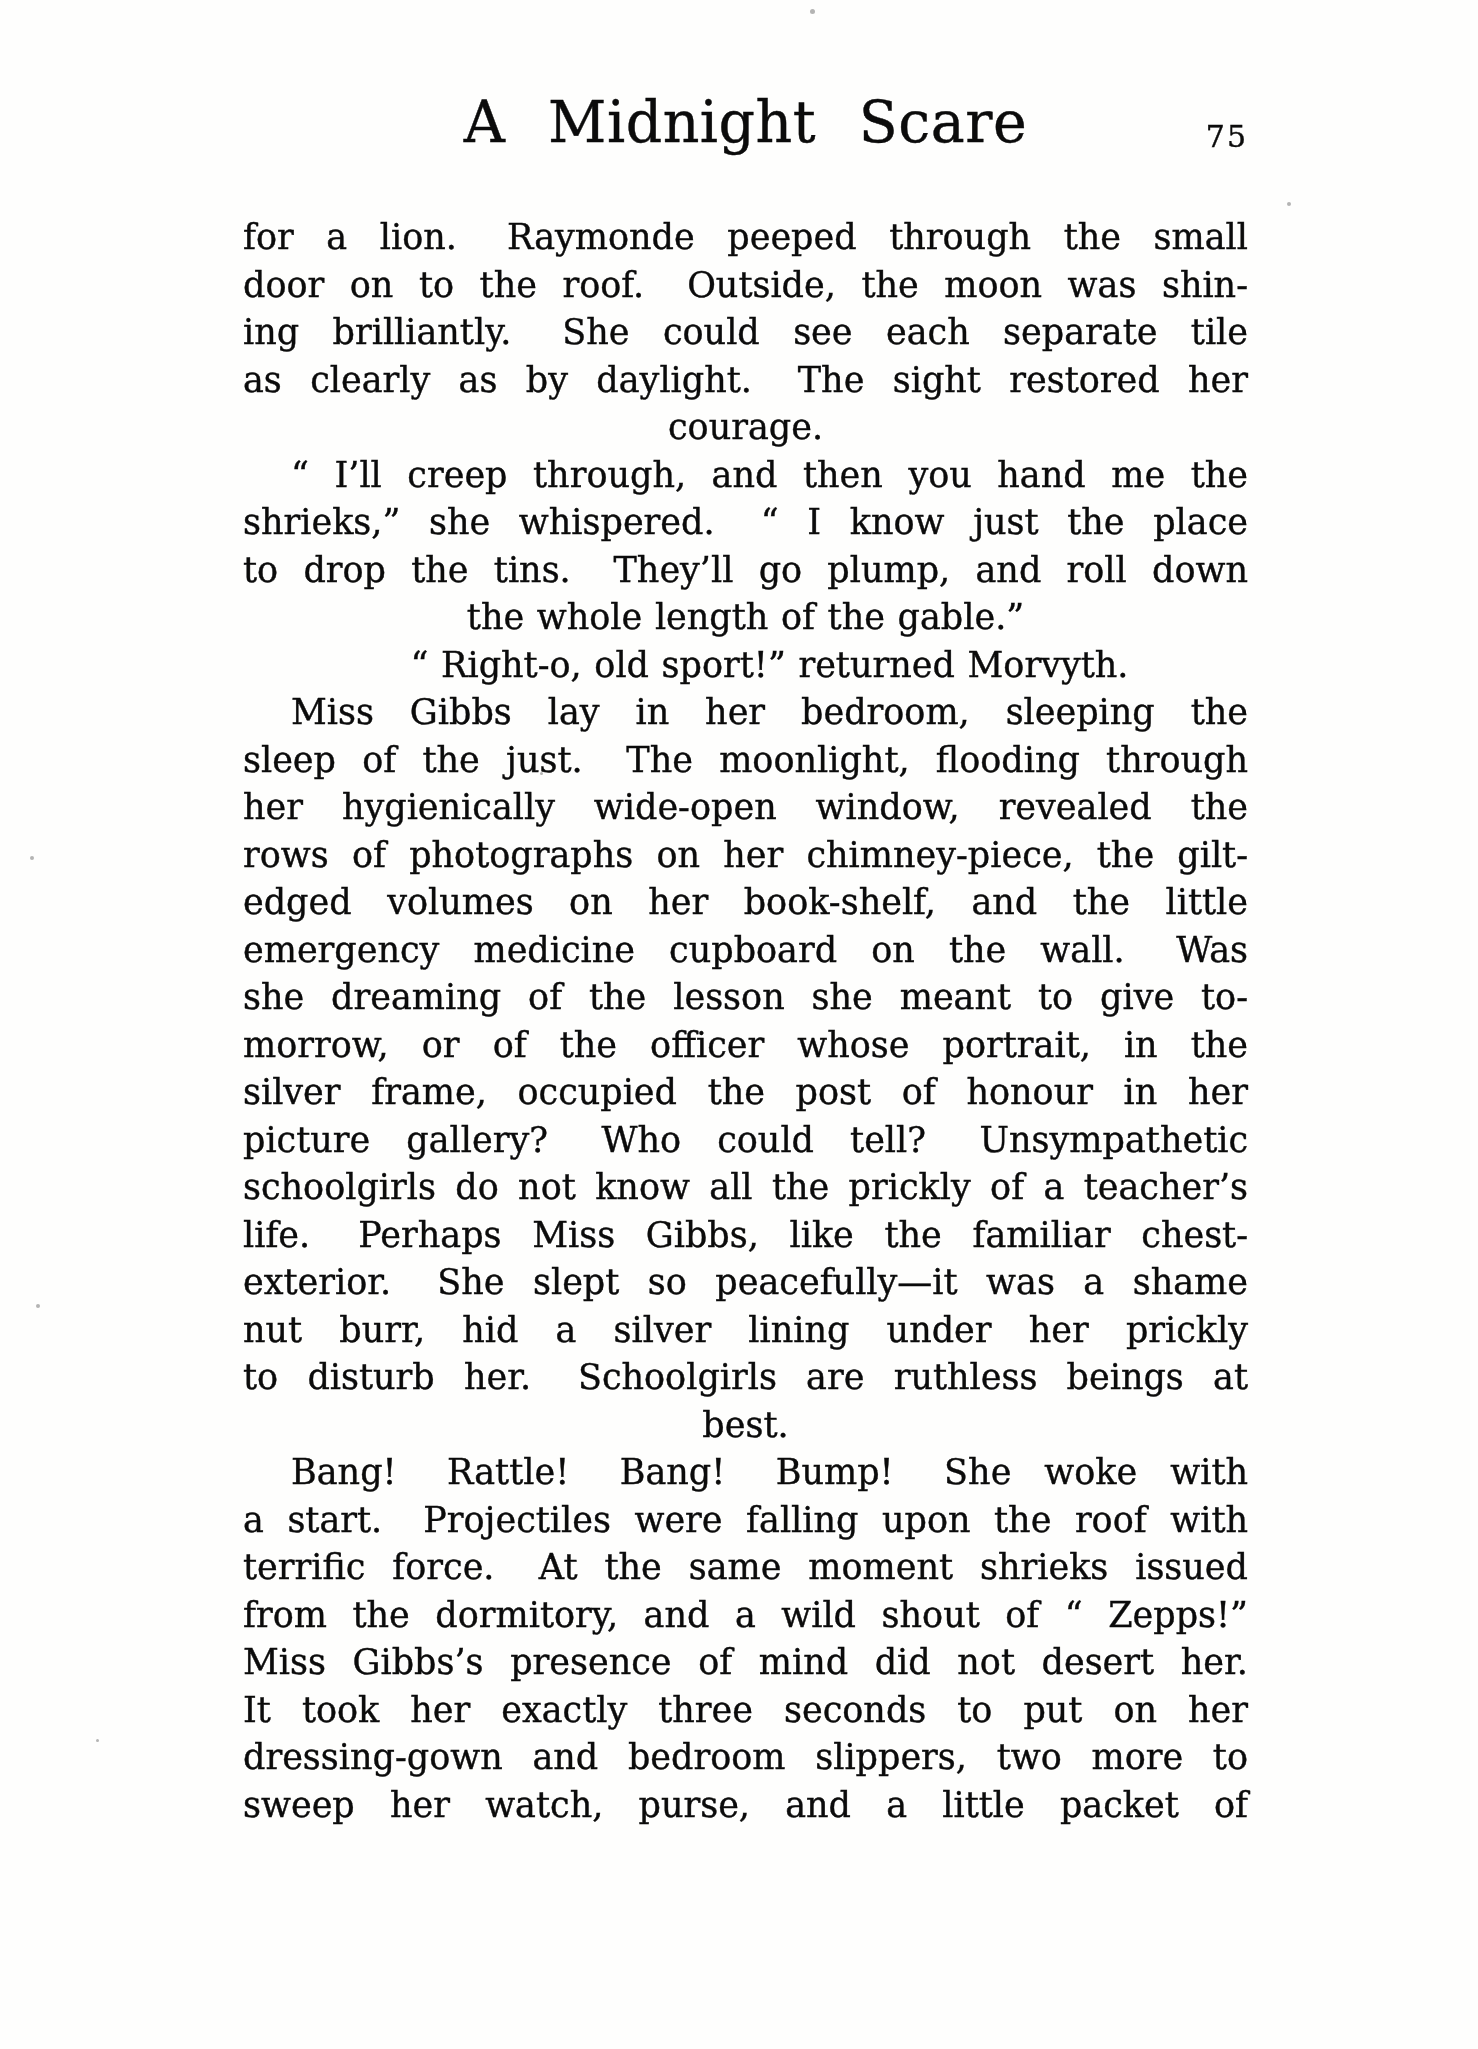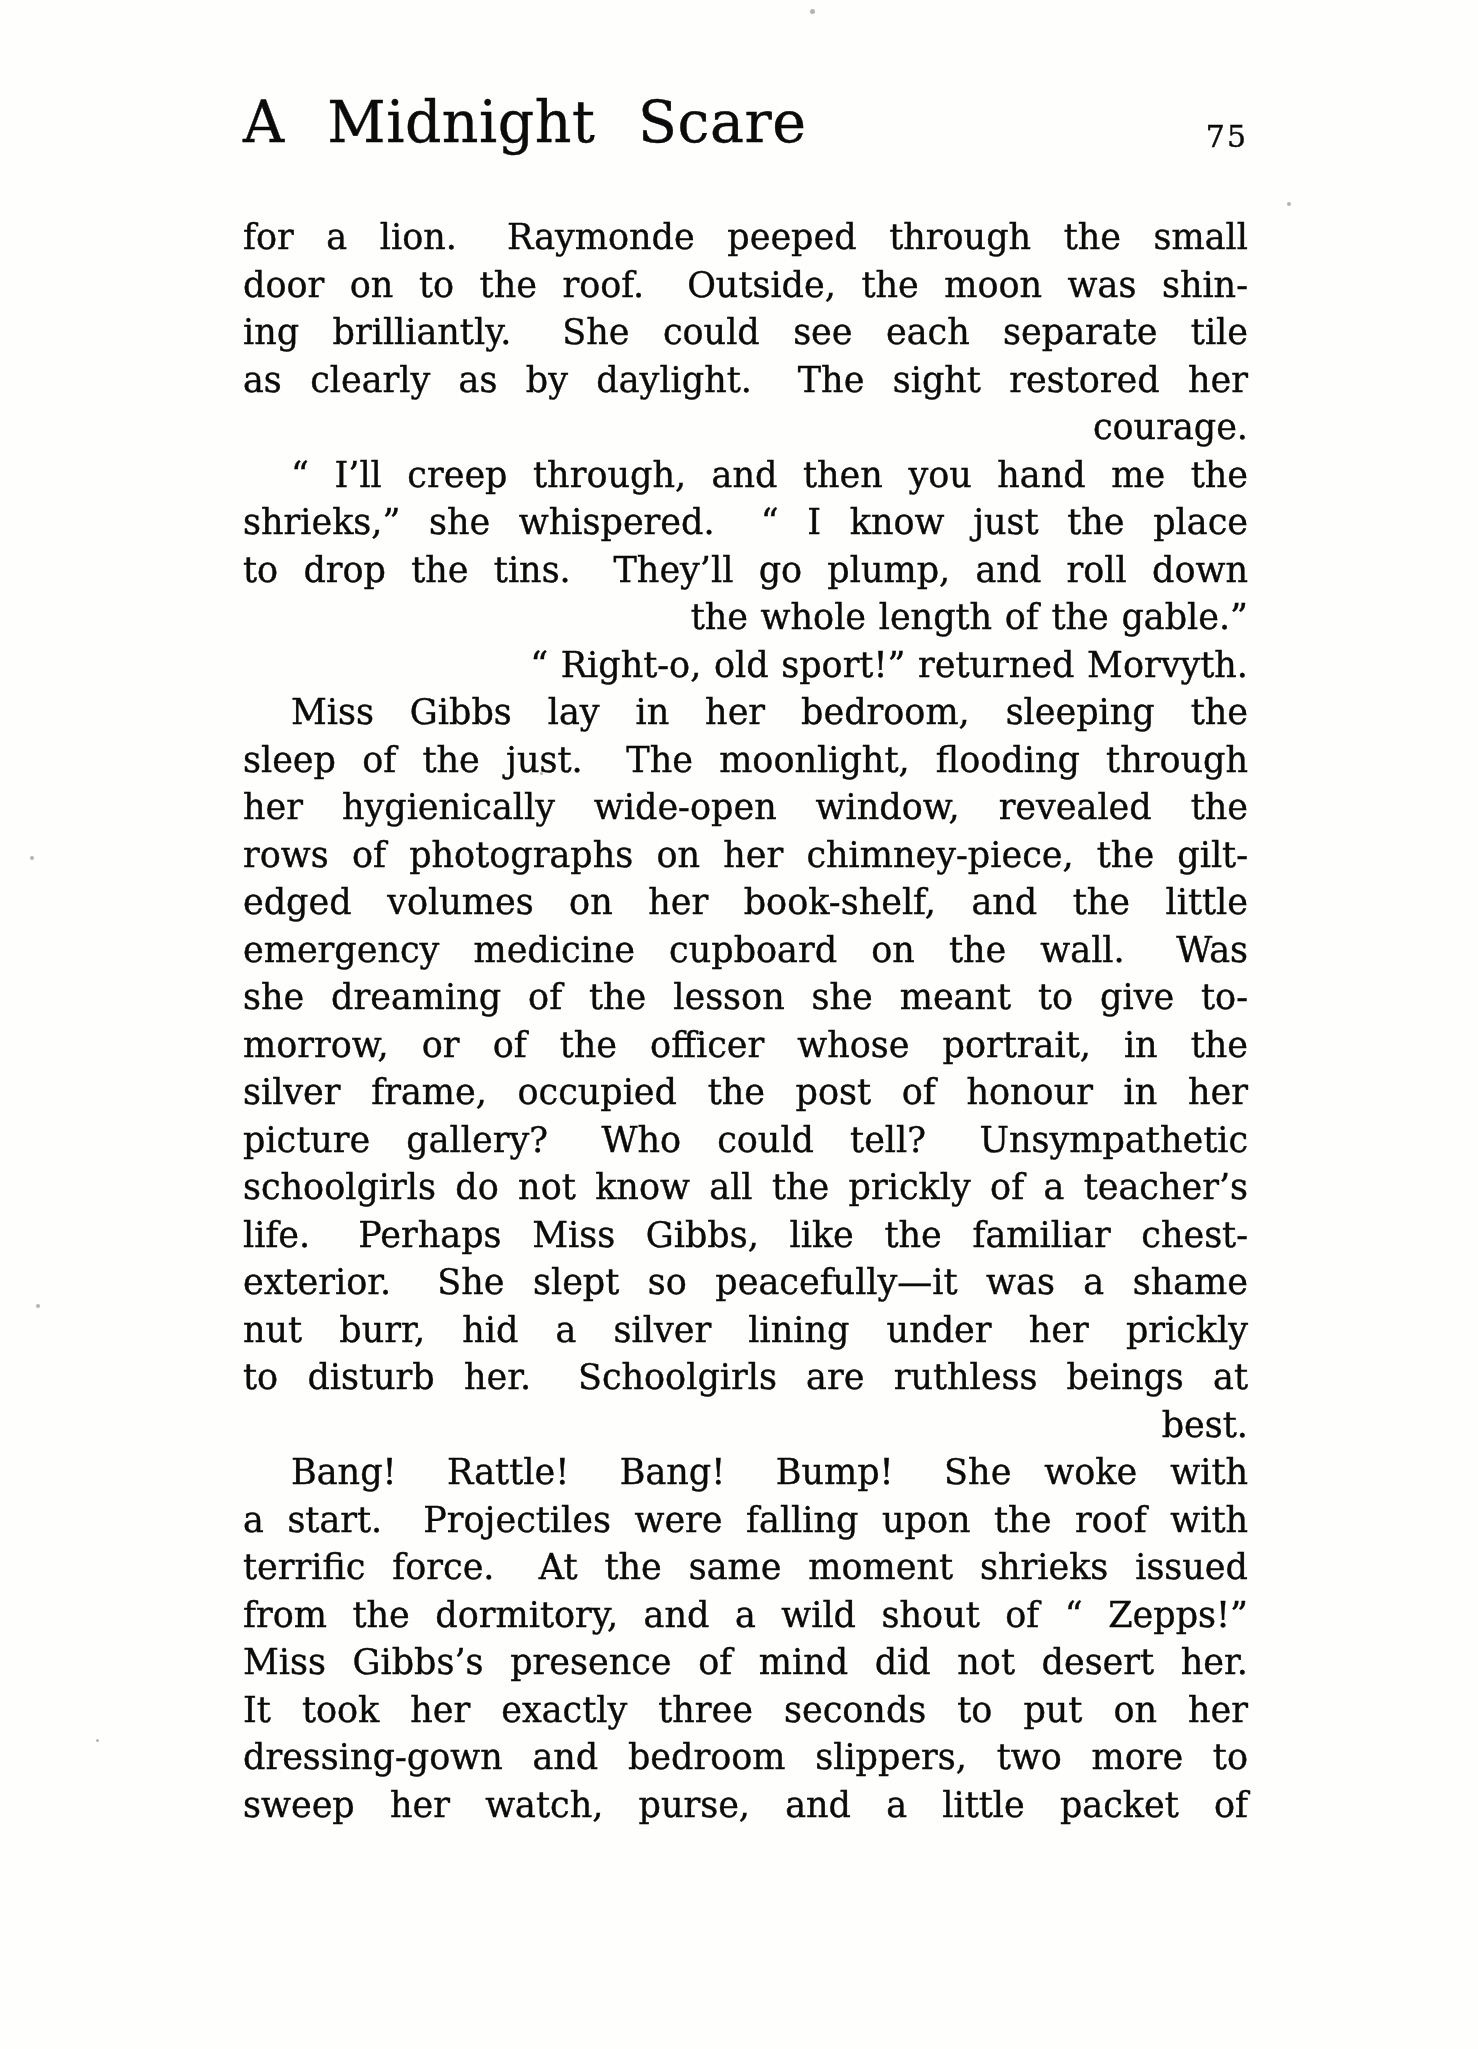--- a/index.html
+++ b/index.html
@@ -15,20 +15,21 @@
     overflow: hidden;
     color: #0b0b0b;
     font-family: "DejaVu Serif", "Liberation Serif", serif;
     -webkit-text-stroke: 0.4px #0b0b0b;
   }
   .chapter-title {
     position: absolute;
     left: 243px;
     top: 94px;
     width: 1005px;
+    text-align: center;
     font-size: 57px;
     line-height: 1;
     word-spacing: 24px;
     letter-spacing: 0.5px;
     white-space: nowrap;
   }
   .page-number {
     position: absolute;
     right: 230px;
     top: 122px;
@@ -41,21 +42,21 @@
     left: 243px;
     top: 214px;
     width: 1005px;
   }
   .line {
     font-size: 35px;
     line-height: 47.5px;
     height: 47.5px;
     overflow: visible;
     word-spacing: 1.5px;
-    text-align: right;
+    text-align: center;
   }
   .line.j {
     text-align: justify;
     text-align-last: justify;
     text-justify: inter-word;
   }
   .line.ind {
     text-indent: 48px;
   }
   .speck {

